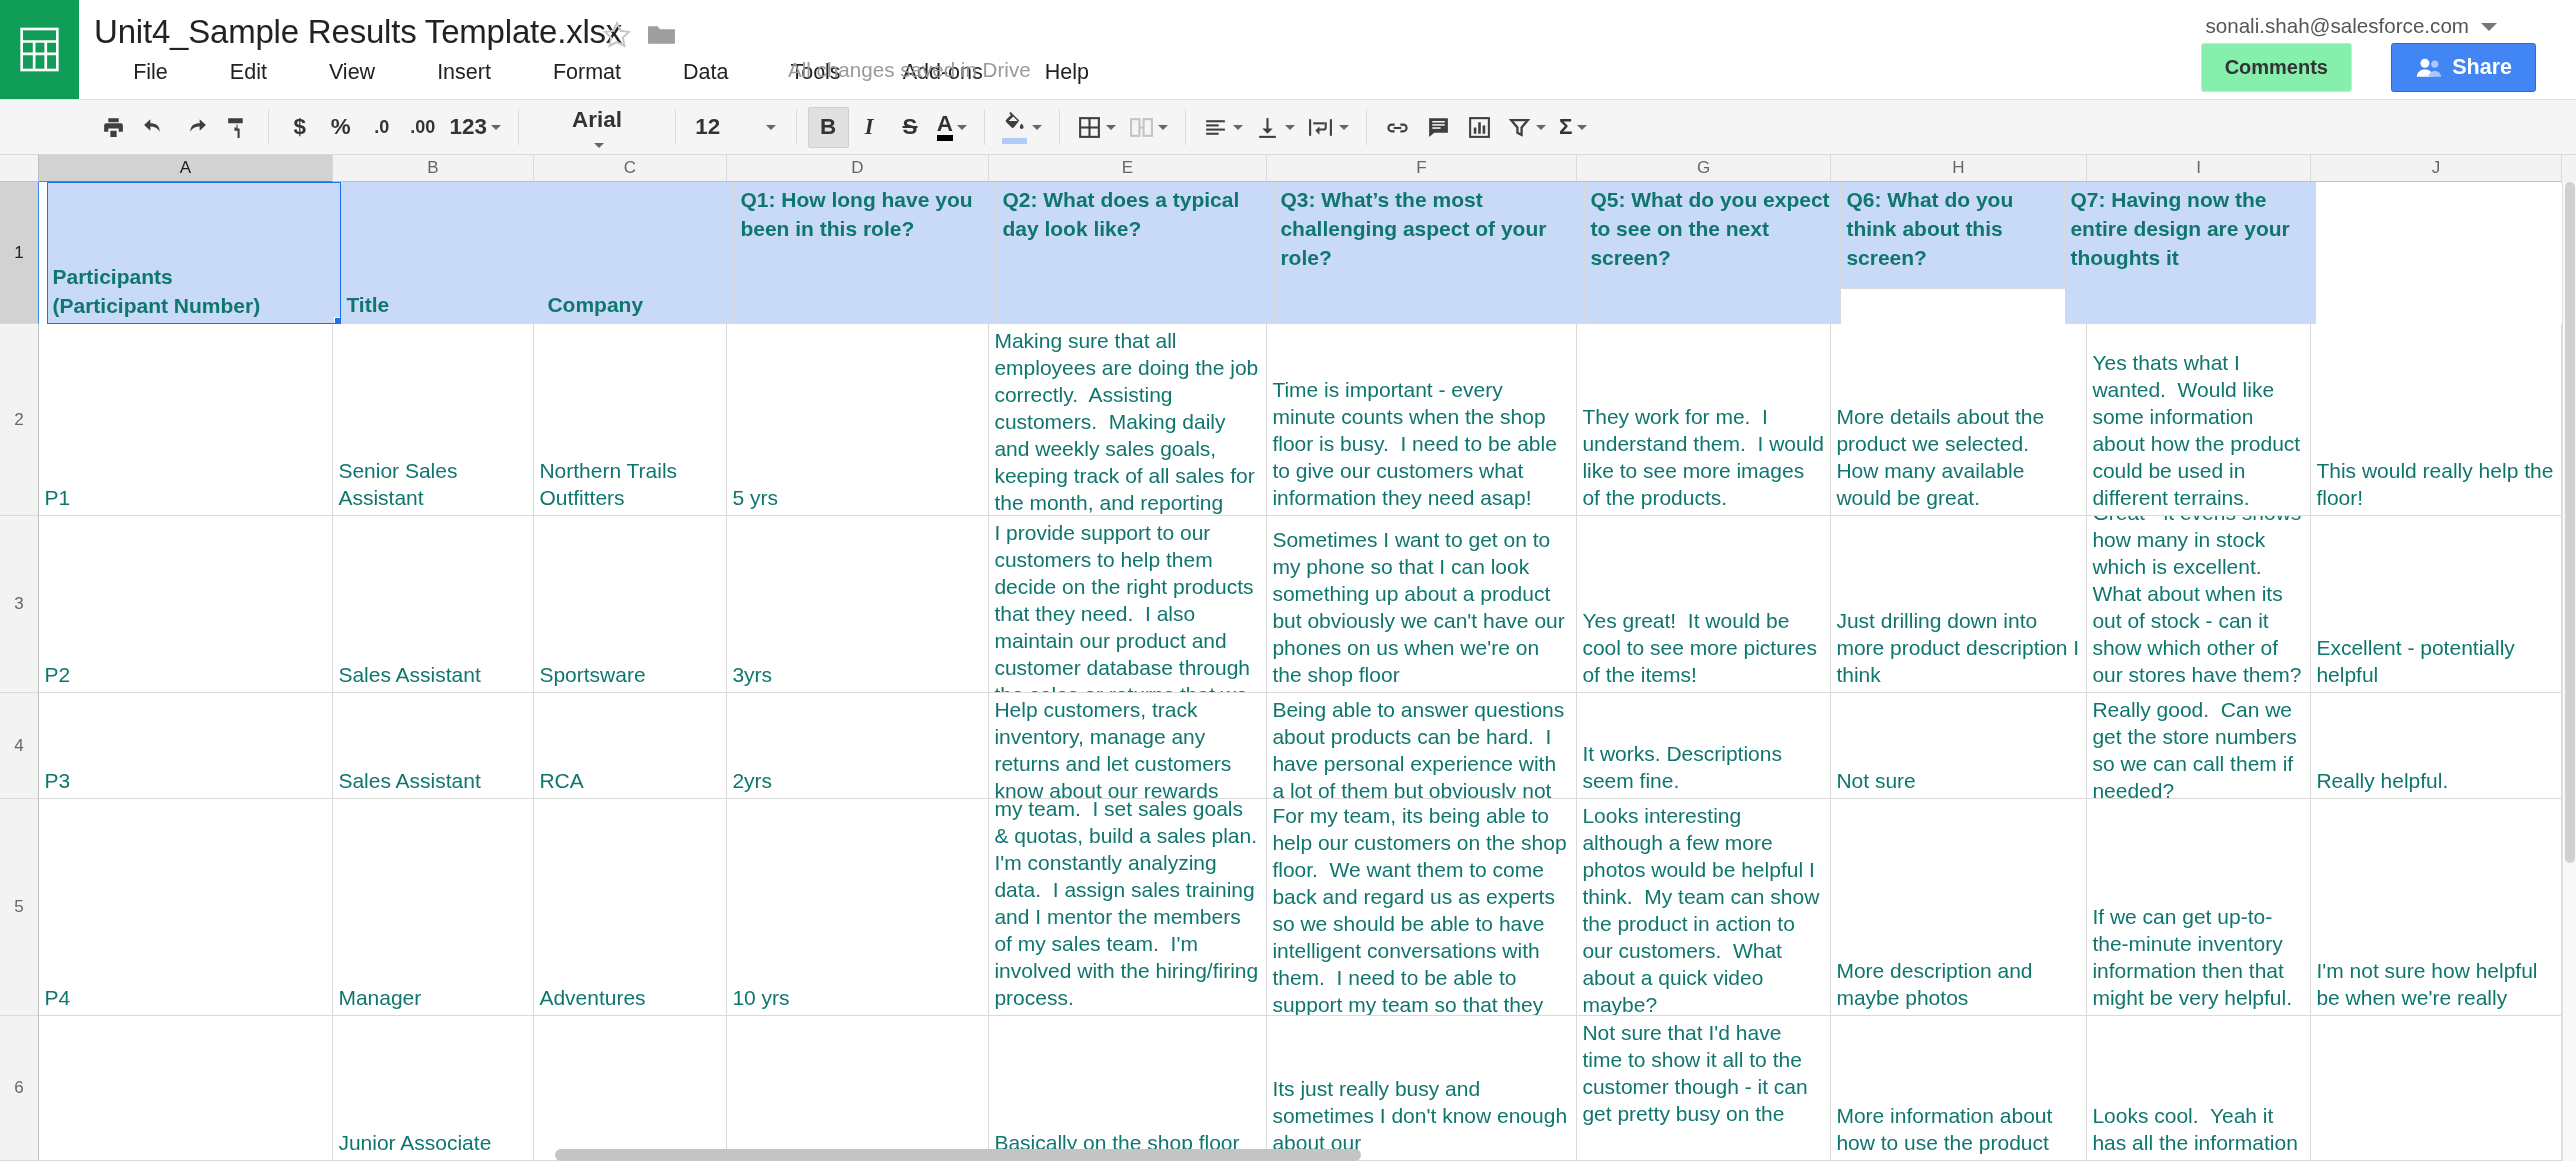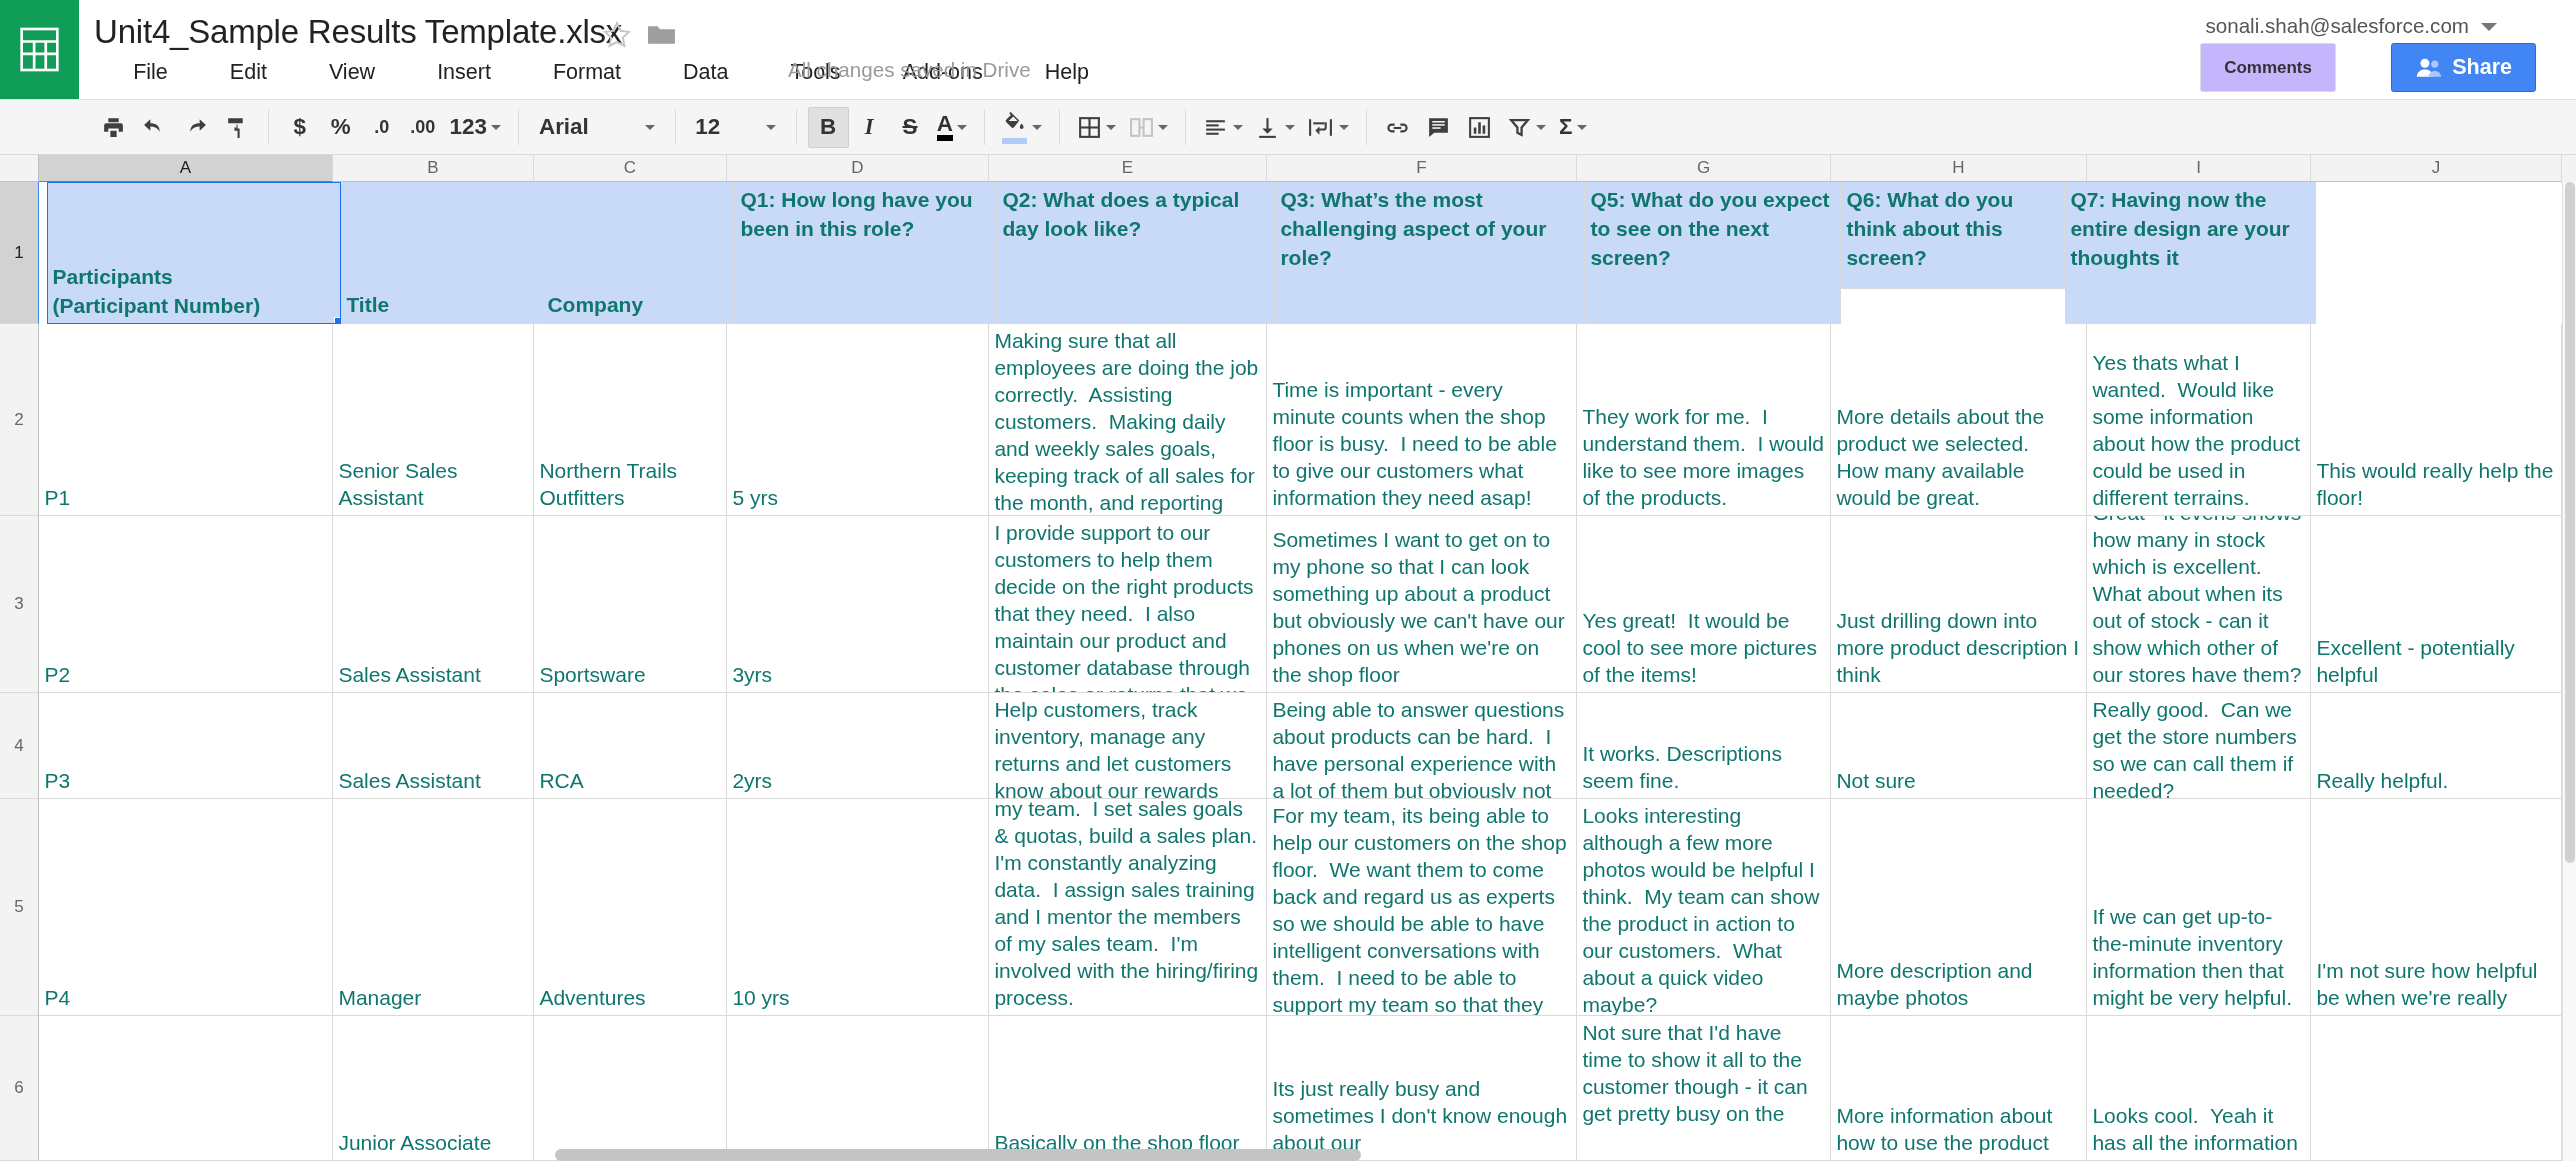--- a/index.html
+++ b/index.html
@@ -53,24 +53,24 @@
     position: absolute; right: 107px; top: 14.3px;
     font-size: 20.6px; color: #555; white-space: nowrap;
   }
   .account-caret {
     position: absolute; right: 79px; top: 23px;
     width: 0; height: 0;
     border-left: 8px solid transparent; border-right: 8px solid transparent;
     border-top: 8px solid #777;
   }
   .btn-comments {
-    position: absolute; right: 240px; top: 43px;
+    position: absolute; right: 224px; top: 43px;
     height: 49px; padding: 0 23px;
-    background: #c4b5fd; border: 0.9px solid #dcdcdc; border-radius: 2.7px;
-    font-size: 17px; font-weight: bold; color: #333;
+    background: #86efac; border: 0.9px solid #dcdcdc; border-radius: 2.7px;
+    font-size: 20px; font-weight: bold; color: #333;
     display: flex; align-items: center; justify-content: center;
     cursor: pointer;
   }
   .btn-share {
     position: absolute; right: 40px; top: 43px;
     height: 49px; padding: 0 23px;
     background: #4285f4; border: 0.9px solid #3367d6; border-radius: 2.7px;
     font-size: 21.5px; font-weight: bold; color: #fff;
     display: flex; align-items: center; gap: 10.7px;
     cursor: pointer;
@@ -91,21 +91,21 @@
   .tb-btn.active { background: #e0e0e0; border: 0.9px solid #cfcfcf; }
   .tb-sep { width: 0.9px; height: 36px; background: #dadada; margin: 0 10.7px; }
   .tb-caret {
     width: 0; height: 0; margin-left: 4.5px;
     border-left: 5.4px solid transparent; border-right: 5.4px solid transparent;
     border-top: 5.4px solid #666;
   }
   .tb-font {
     display:flex; align-items:center; justify-content: space-between;
     width: 134px; height: 41px; padding: 0 9px;
-    font-size: 22.4px; font-weight: bold; color:#333; cursor:pointer;
+    font-size: 22.4px; font-weight: bold; color:#333; cursor:pointer;flex-direction:column;
   }
   .tb-size {
     display:flex; align-items:center; justify-content: space-between;
     width: 99px; height: 41px; padding: 0 9px;
     font-size: 22.4px; font-weight: bold; color:#333; cursor:pointer;
   }
   .tb-txt { font-size: 22.4px; font-weight: bold; }
   .tb-sub { font-size: 18px; font-weight: bold; }
   .underbar-black { border-bottom: 6.3px solid #000; padding-bottom:0.9px; line-height: .95; }
   .underbar-blue { border-bottom: 6.3px solid #aecbfa; padding-bottom:0.9px; line-height: .95; }

